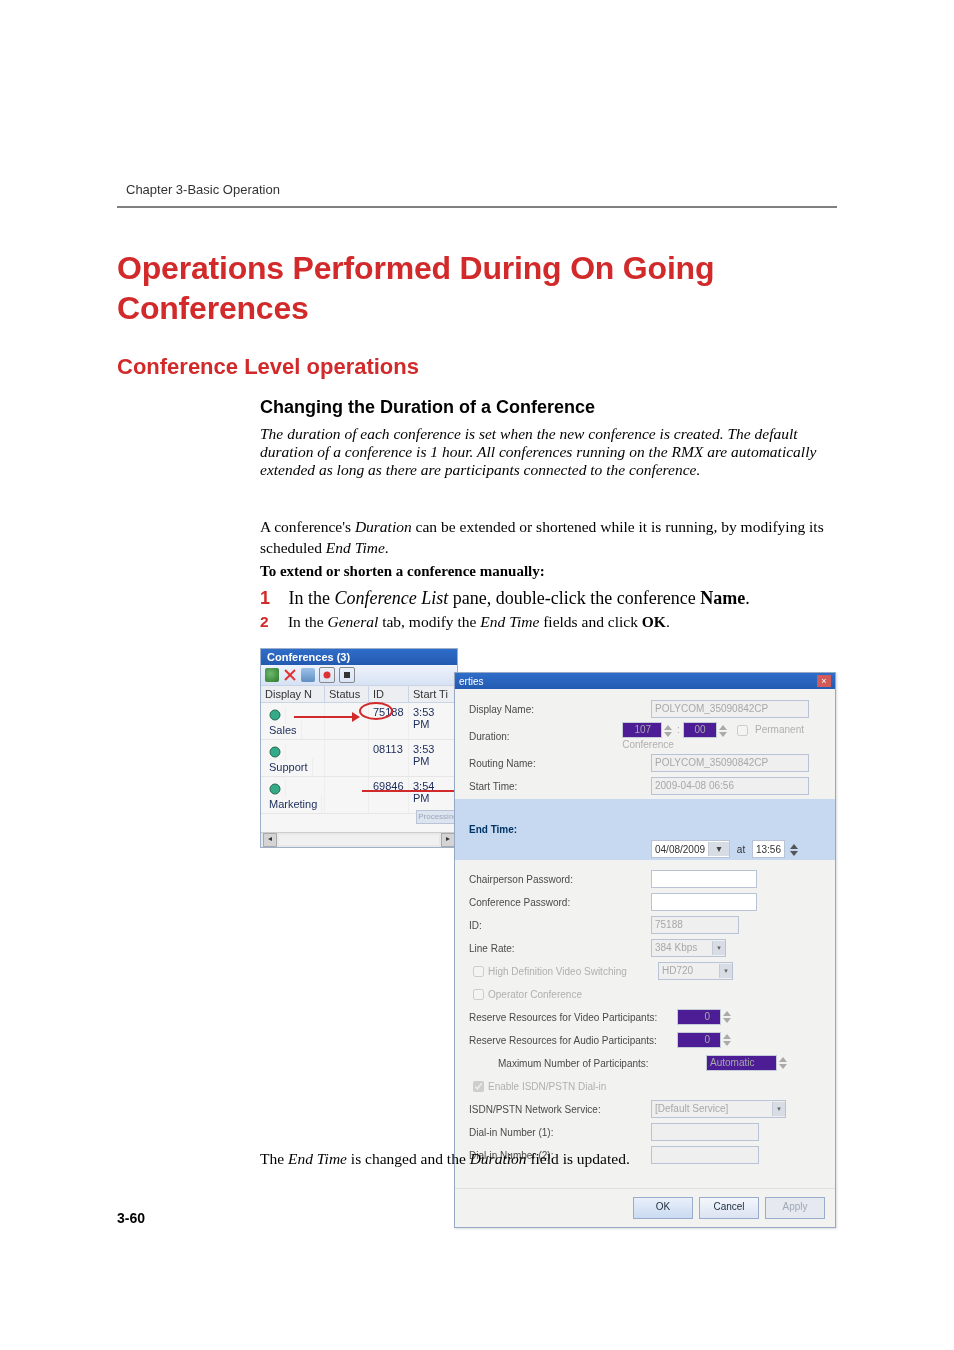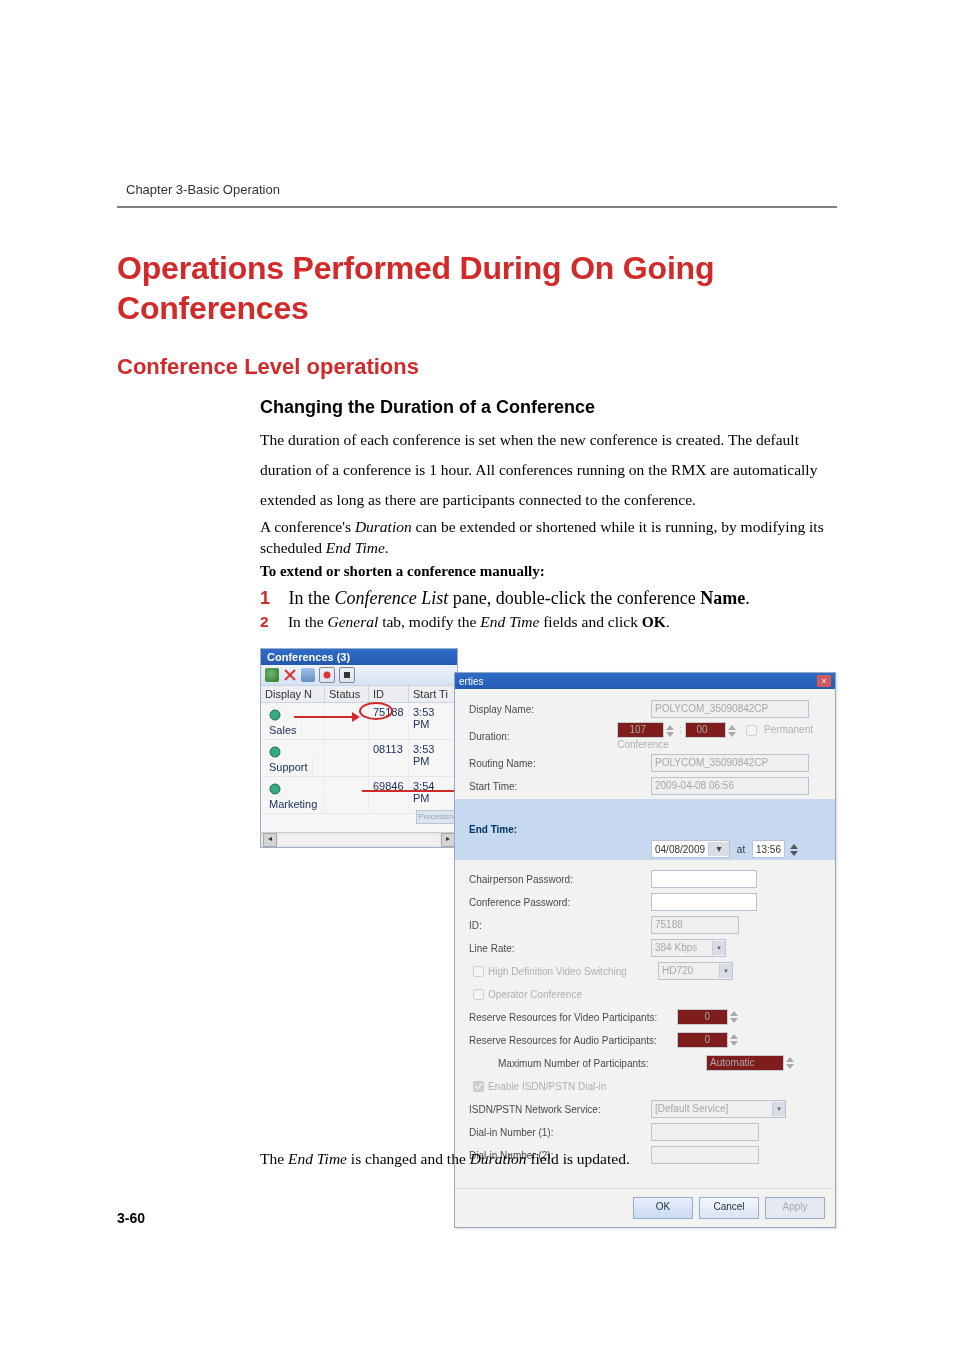--- a/index.html
+++ b/index.html
@@ -4,21 +4,21 @@
 <style>
   @page { size: 954px 1350px; margin: 0; }
   html, body { margin: 0; padding: 0; background: #fff; width: 954px; height: 1350px; }
   body { font-family: "Book Antiqua", Palatino, Georgia, serif; color: #000; }
   .page { position: relative; width: 954px; height: 1350px; }
   .chapter-line { position: absolute; top: 182px; left: 126px; font-size: 13px; color: #333; font-family: Arial, sans-serif; }
   .hr-top { position: absolute; top: 206px; left: 117px; width: 720px; border-top: 2px solid #808080; }
   .h1 { position: absolute; left: 117px; top: 248px; width: 720px; font-family: Arial, "Helvetica Neue", Helvetica, sans-serif; font-weight: 900; font-size: 32px; line-height: 40px; color: #d22a2a; letter-spacing: -0.2px; }
   .h2 { position: absolute; left: 117px; top: 354px; font-family: Arial, "Helvetica Neue", Helvetica, sans-serif; font-weight: 700; font-size: 22px; color: #d22a2a; }
   .h3 { position: absolute; left: 260px; top: 397px; font-family: Arial, "Helvetica Neue", Helvetica, sans-serif; font-weight: 700; font-size: 18px; color: #000; }
-  .para1 { position: absolute; left: 260px; top: 425px; width: 576px; font-size: 15.5px; line-height: 30px; }
+  .para1 { position: absolute; left: 260px; top: 425px; width: 576px; font-size: 15.5px; line-height: 18px; font-style: italic; }
   .para2 { position: absolute; left: 260px; top: 516px; width: 576px; font-size: 15.5px; line-height: 21px; }
   .bold-instruction { position: absolute; left: 260px; top: 563px; font-size: 15px; font-weight: bold; }
   .step1 { position: absolute; left: 260px; top: 588px; width: 576px; font-size: 18px; }
   .step2 { position: absolute; left: 260px; top: 613px; width: 576px; font-size: 15.5px; }
   .step-num { color: #d22a2a; font-family: Arial, sans-serif; font-weight: 800; display: inline-block; width: 24px; }
   .italic { font-style: italic; }
   .figure-area { position: absolute; left: 260px; top: 648px; width: 576px; height: 488px; }
   .conf-list { position: absolute; left: 0; top: 0; width: 196px; font-family: Tahoma, Arial, sans-serif; font-size: 11px; background: #f6f6f6; border: 1px solid #9cb0cc; }
   .conf-title { background: linear-gradient(#2f6dc9, #245ab0); color: #fff; padding: 2px 6px; font-weight: bold; font-size: 11px; }
   .conf-toolbar { background: linear-gradient(#eef3fb, #d6e2f4); height: 20px; display: flex; align-items: center; gap: 4px; padding: 0 4px; }
@@ -36,21 +36,21 @@
   .callout-arrow { position: absolute; left: 32px; top: 62px; width: 68px; height: 14px; }
   .callout-arrow svg { width: 68px; height: 14px; }
   .modal { position: absolute; right: 0; top: 24px; width: 380px; border: 1px solid #96a8c4; background: #f2f2f0; font-family: Tahoma, Arial, sans-serif; font-size: 10px; color: #333; box-shadow: 1px 1px 2px rgba(0,0,0,0.15); }
   .modal-title { background: linear-gradient(#2f6dc9, #235bb2); color: #fff; height: 16px; padding: 0 4px; font-size: 10px; display:flex; justify-content:space-between; align-items:center; }
   .modal-close { width:14px; height:12px; background:#d15a5a; color:#fff; font-size:9px; text-align:center; line-height:12px; }
   .modal-body { padding: 10px 14px 6px 14px; }
   .frow { display: flex; align-items: center; min-height: 20px; margin-bottom: 3px; }
   .flabel { width: 182px; color: #4a4a4a; }
   .fval input[type=text], .ro-box { width: 150px; height: 14px; font-size: 10px; padding: 1px 3px; border: 1px solid #b8c4d6; background: #fff; color: #333; }
   .ro-box { background: #efefef; color: #a8a8a8; display: inline-block; line-height: 14px; }
-  .ro-num { width: 32px; height: 14px; background: #7f1d1d; color: #a8a8a8; display:inline-block; border:1px solid #c4ccd8; font-size:10px; text-align:right; padding-right:17px; line-height:14px; }
+  .ro-num { width: 32px; height: 14px; background: #4c1d95; color: #a8a8a8; display:inline-block; border:1px solid #c4ccd8; font-size:10px; text-align:right; padding-right:10px; line-height:14px; }
   .spin { display:inline-block; width:12px; height:16px; vertical-align:middle; }
   .spin svg { width:12px; height:16px; }
   .disabled-label { color: #b0b0b0; }
   .cb { width: 11px; height: 11px; margin-right: 4px; vertical-align: middle; }
   .sel { width: 120px; height: 16px; border: 1px solid #b8c4d6; background: #efefef; color: #a8a8a8; font-size: 10px; padding-left: 3px; line-height: 14px; display:inline-flex; justify-content:space-between; align-items:center; }
   .sel-arrow { width:12px; height:14px; background:#d8dde5; display:inline-block; text-align:center; font-size:7px; line-height:14px; color:#666; border-left:1px solid #c4ccd8; }
   .end-time-row { background: #c6d9f1; padding: 2px 0 2px 0; margin-left: -14px; padding-left: 14px; margin-right: -14px; padding-right: 14px; }
   .et-arrow { position: absolute; left: 100px; top: 136px; width: 310px; height: 14px; }
   .et-arrow svg { width: 100%; height: 100%; }
   .modal-btns { display: flex; justify-content: flex-end; gap: 6px; padding: 8px 10px; background: #f2f2f0; border-top: 1px solid #e0e0e0; }

